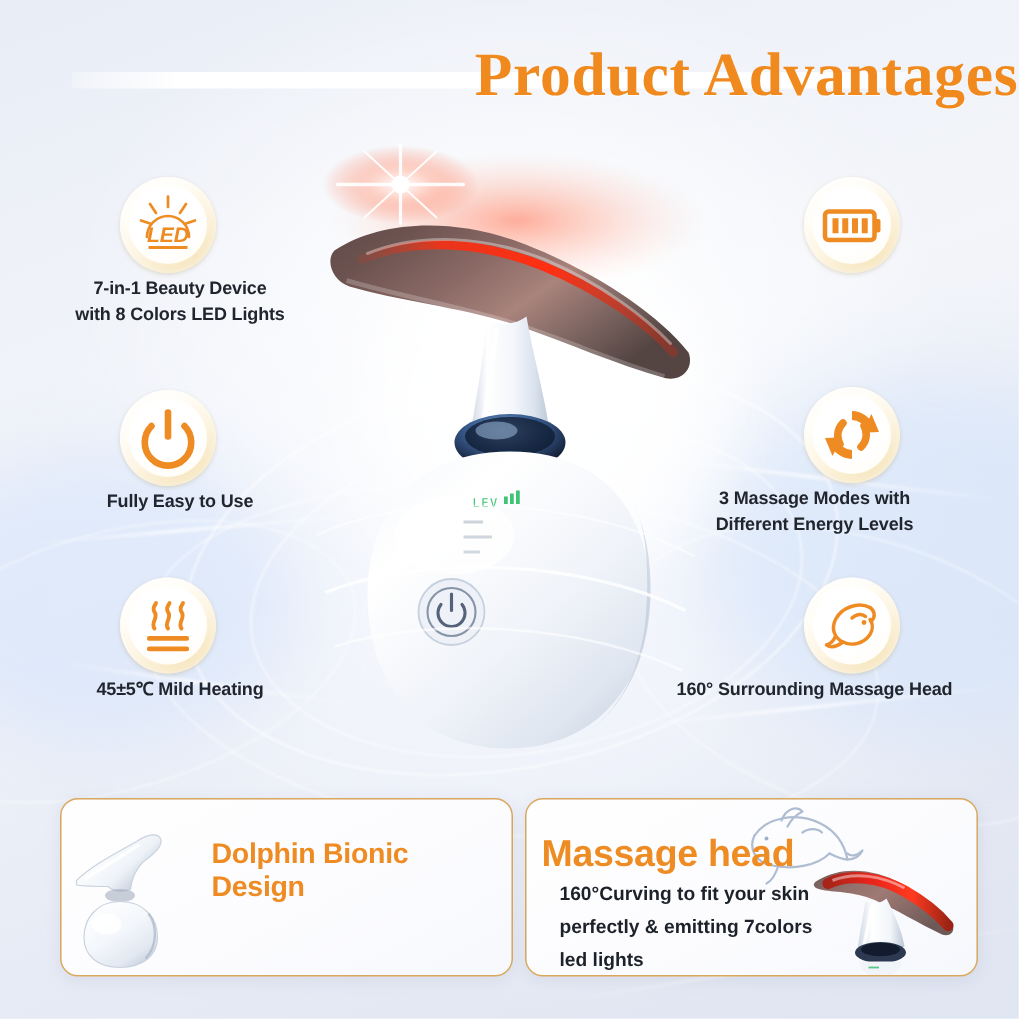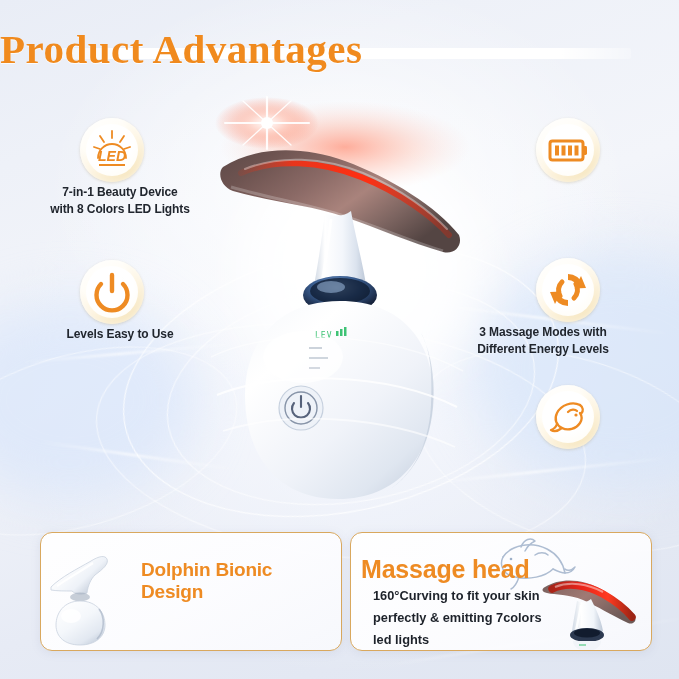--- a/index.html
+++ b/index.html
@@ -20,21 +20,21 @@
          filter:blur(0.6px);pointer-events:none;}
   .streak{position:absolute;background:linear-gradient(90deg,rgba(255,255,255,0) 0%,rgba(255,255,255,0.85) 45%,rgba(255,255,255,0) 100%);
           height:2px;filter:blur(1.2px);pointer-events:none;}
   .glowblob{position:absolute;border-radius:50%;pointer-events:none;filter:blur(26px);}
 
   
   .title-wrap{position:absolute;left:0;top:18px;width:679px;height:62px;}
   .title-bar{position:absolute;left:48px;top:30px;width:583px;height:11px;
              background:linear-gradient(90deg,rgba(255,255,255,0.25),#ffffff 12%,#ffffff 88%,rgba(255,255,255,0.25));
              border-radius:2px;}
-  .title-text{position:absolute;left:0;top:0;width:679px;text-align:left;
+  .title-text{position:absolute;left:0;top:0;width:679px;text-align:right;
               font-family:"Liberation Serif", serif;font-weight:bold;font-size:41px;
               color:#F08A1E;letter-spacing:0.5px;line-height:62px;
               text-shadow:0 1px 0 rgba(255,255,255,0.8);}
 
   
   .feat{position:absolute;width:250px;}
   .feat .bubble{position:relative;width:64px;height:64px;margin:0 auto 0 auto;}
   .feat.left .bubble{margin:0 0 0 68px;}
   .feat.right .bubble{margin:0 0 0 118px;}
   .bubble .ring{
@@ -238,24 +238,43 @@
     <div class="bubble">
       <div class="ring"></div>
         <div class="inner"></div>
         <div class="gloss"></div>
       <svg viewBox="0 0 64 64">
         <path d="M 21 24 A 15.5 15.5 0 1 0 43 24" fill="none" stroke="#EE8B23" stroke-width="4.4" stroke-linecap="round"></path>
         <line x1="32" y1="15" x2="32" y2="31" stroke="#EE8B23" stroke-width="4.4" stroke-linecap="round"></line>
       </svg>
     </div>
     <div class="cap">
-      <span>Levels Easy to Use</span>
-    </div>
-  </div>
-
+      <span>Fully Easy to Use</span>
+    </div>
+  </div>
+
+  <div class="feat left" style="left:12px;top:385px;">
+    <div class="bubble">
+      <div class="ring"></div>
+        <div class="inner"></div>
+        <div class="gloss"></div>
+      <svg viewBox="0 0 64 64">
+        <g stroke="#EE8B23" stroke-width="2.6" fill="none" stroke-linecap="round">
+          <path d="M 23 34 C 20 30, 26 27, 23 23 C 21 20, 24 18, 24 17"></path>
+          <path d="M 32 34 C 29 30, 35 27, 32 23 C 30 20, 33 18, 33 17"></path>
+          <path d="M 41 34 C 38 30, 44 27, 41 23 C 39 20, 42 18, 42 17"></path>
+        </g>
+        <rect x="18" y="39" width="28" height="3.2" rx="1.4" fill="#EE8B23"></rect>
+        <rect x="18" y="46" width="28" height="3.2" rx="1.4" fill="#EE8B23"></rect>
+      </svg>
+    </div>
+    <div class="cap">
+      <span>45±5℃ Mild Heating</span>
+    </div>
+  </div>
 
   <div class="feat right" style="left:418px;top:118px;">
     <div class="bubble">
       <div class="ring"></div>
         <div class="inner"></div>
         <div class="gloss"></div>
       <svg viewBox="0 0 64 64">
         <rect x="14" y="23" width="33" height="19" rx="2.5" fill="none" stroke="#EE8B23" stroke-width="3"></rect>
         <rect x="47" y="28" width="4" height="9" rx="1.4" fill="#EE8B23"></rect>
         <rect x="19" y="27.5" width="4" height="10" fill="#EE8B23"></rect>
@@ -297,20 +316,23 @@
       <svg viewBox="0 0 64 64">
         <g fill="none" stroke="#EE8B23" stroke-width="2.3" stroke-linecap="round" stroke-linejoin="round">
           <path d="M 44 20 C 36 16, 25 20, 21 28 C 18 34, 20 40, 26 43
                    C 32 46, 40 44, 44 38 C 46 35, 46 31, 44 28"></path>
           <path d="M 44 20 C 47 22, 48 26, 45 29"></path>
           <path d="M 26 43 C 22 46, 18 47, 15 45 C 18 44, 20 42, 21 39"></path>
           <path d="M 32 27 C 35 24, 39 24, 41 26"></path>
         </g>
         <circle cx="40" cy="30" r="1.6" fill="#EE8B23"></circle>
       </svg>
+    </div>
+    <div class="cap">
+      <span>160° Surrounding Massage Head</span>
     </div>
   </div>
 
   <div class="card" style="left:40px;top:532px;width:300px;height:117px;">
     <div class="art" style="left:6px;top:14px;width:96px;height:100px;">
       <svg width="96" height="100" viewBox="0 0 96 100">
         <defs>
           <linearGradient id="thHead" x1="0" y1="0" x2="1" y2="0.7">
             <stop offset="0%" stop-color="#d8dee8"></stop>
             <stop offset="30%" stop-color="#ffffff"></stop>

